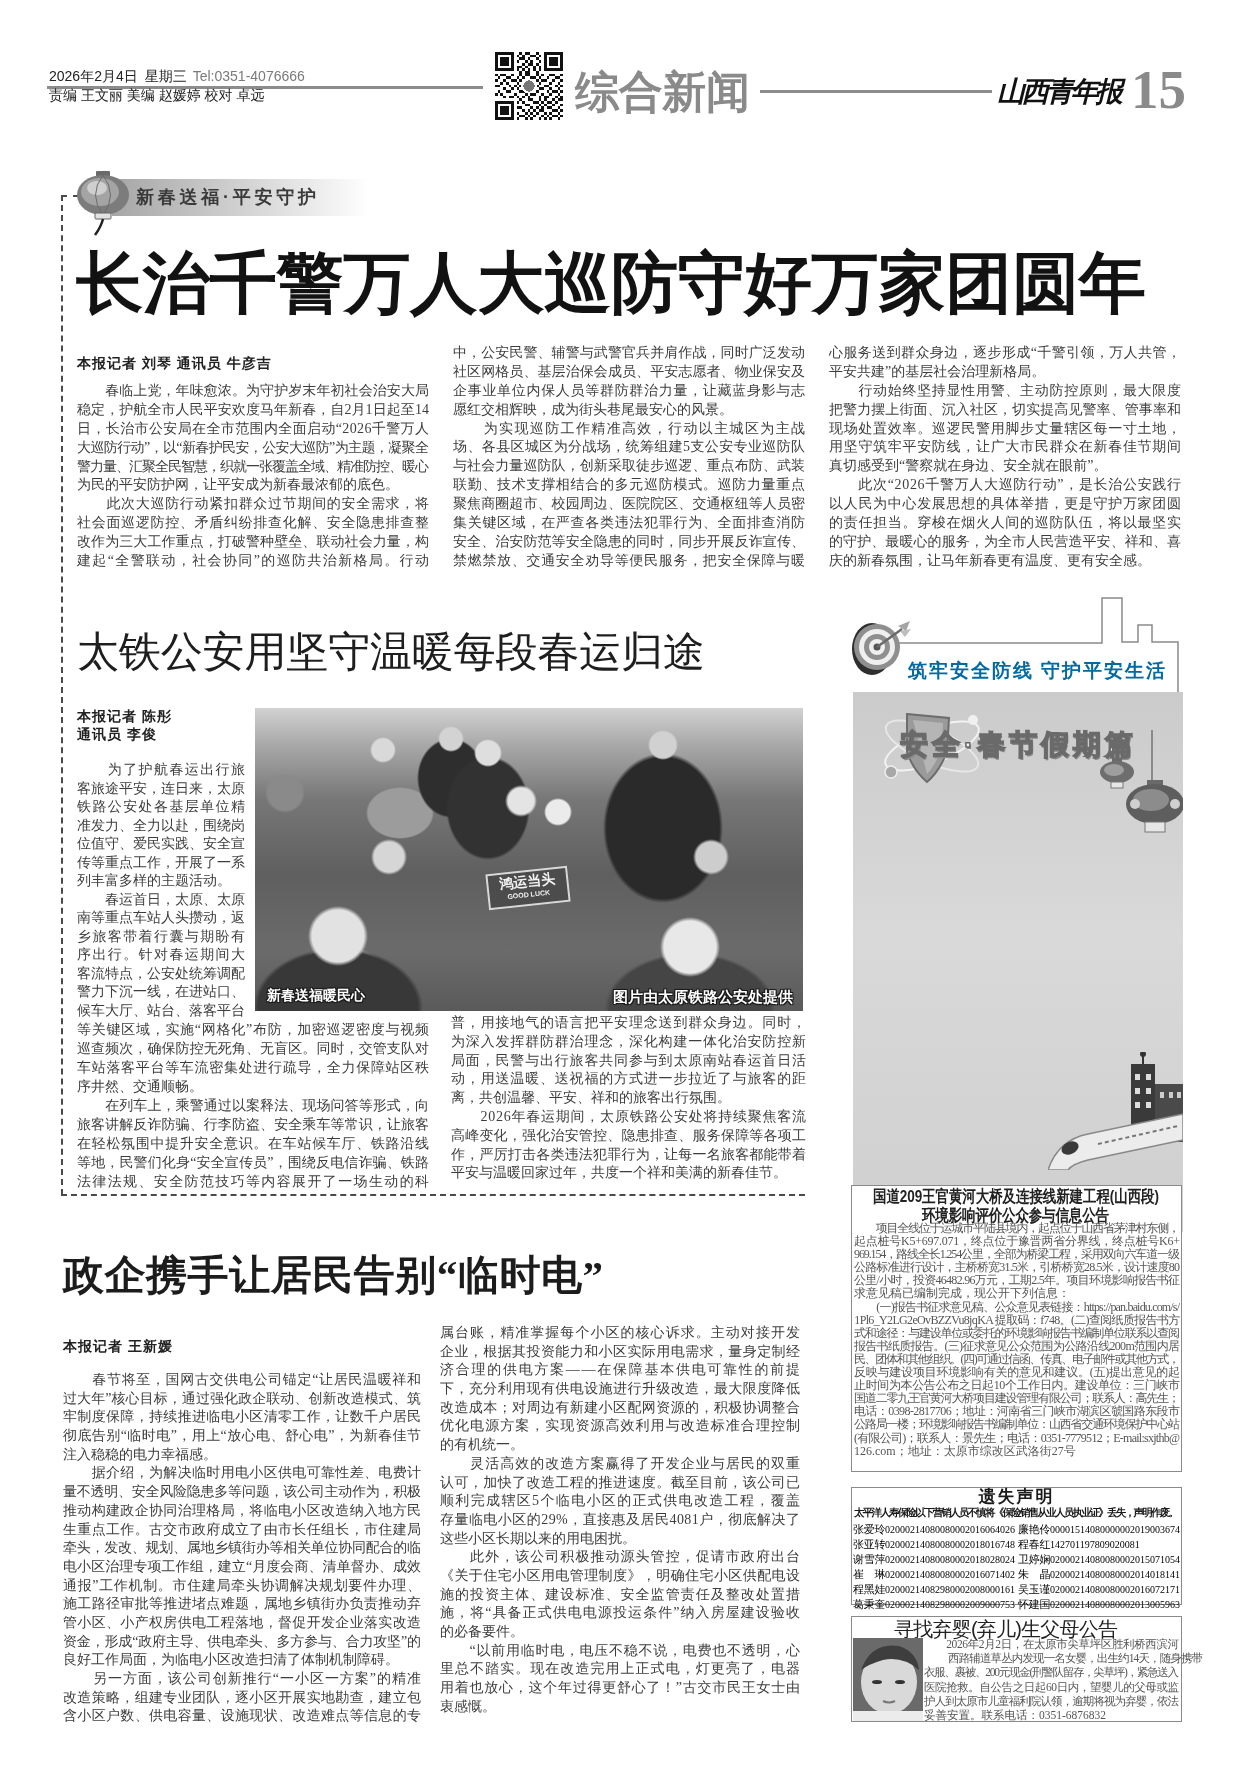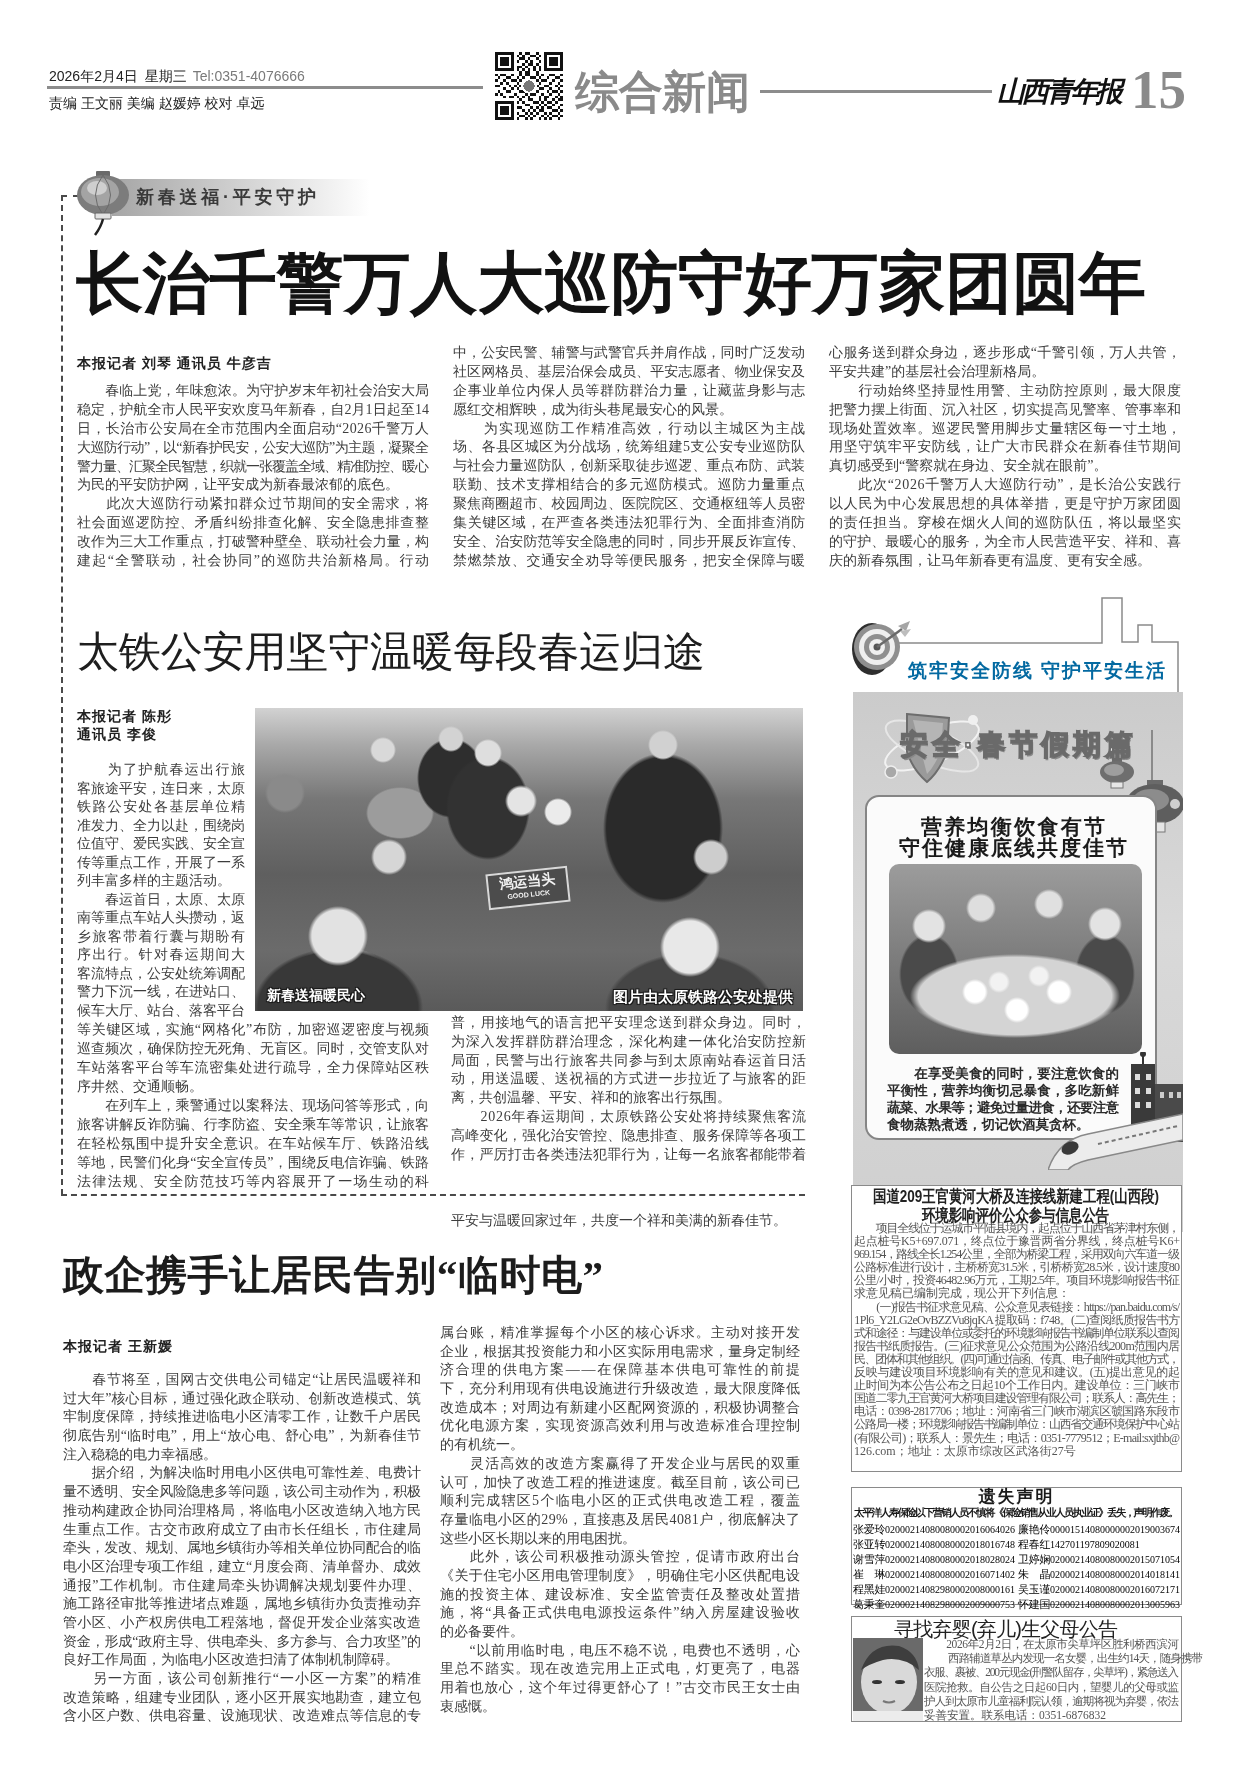--- a/index.html
+++ b/index.html
@@ -9,21 +9,21 @@
 .sans{font-family:"Liberation Sans","DejaVu Sans",sans-serif}
 .serif{font-family:"Liberation Serif","DejaVu Serif",serif}
 .fit{display:block;white-space:nowrap;overflow:visible}
 .ln{display:block;white-space:nowrap;overflow:visible}
 
 
 .date-line{left:49px;top:67px;font-size:14px;line-height:18px;color:#222;white-space:nowrap}
 .date-line .wd{margin-left:7px}
 .date-line .tel{color:#7a7a7a;margin-left:6px}
 .rule-l{left:47px;top:86px;width:436px;height:3px;background:#8c8c8c}
-.staff{left:49px;top:94px;font-size:14px;line-height:18px;color:#222;white-space:nowrap}
+.staff{left:49px;top:86px;font-size:14px;line-height:18px;color:#222;white-space:nowrap}
 .qr{left:495px;top:52px;width:68px;height:68px}
 .section{left:575px;top:68px;width:175px;font-size:44px;line-height:50px;font-weight:bold;color:#8a8a8a}
 .rule-r{left:760px;top:90px;width:232px;height:3px;background:#8c8c8c}
 .logo{left:997px;top:72px;width:126px;font-size:28px;line-height:40px;font-style:italic;font-weight:bold;color:#111}
 .pnum{left:1131px;top:60px;font-size:55px;line-height:60px;font-weight:bold;color:#8a8a8a;white-space:nowrap}
 
 
 .dash-v{left:61px;top:195px;height:1000px;width:0;border-left:2px dashed #4a4a4a}
 .dash-t{left:61px;top:195px;width:18px;height:0;border-top:2px dashed #4a4a4a}
 .dash-b{left:61px;top:1194px;width:744px;height:0;border-top:2px dashed #4a4a4a}
@@ -271,21 +271,21 @@
     </div>
   <div class="col cB" style="left:451px;top:1014px;width:355px">
       <div class="ln" style="letter-spacing: 0.826087px;">普，用接地气的语言把平安理念送到群众身边。同时，</div>
       <div class="ln" style="letter-spacing: 0.826087px;">为深入发挥群防群治理念，深化构建一体化治安防控新</div>
       <div class="ln" style="letter-spacing: 0.826087px;">局面，民警与出行旅客共同参与到太原南站春运首日活</div>
       <div class="ln" style="letter-spacing: 0.826087px;">动，用送温暖、送祝福的方式进一步拉近了与旅客的距</div>
       <div class="ln" style="letter-spacing: 0px;">离，共创温馨、平安、祥和的旅客出行氛围。</div>
       <div class="ln" style="letter-spacing: 0.76px;">　　2026年春运期间，太原铁路公安处将持续聚焦客流</div>
       <div class="ln" style="letter-spacing: 0.208333px;">高峰变化，强化治安管控、隐患排查、服务保障等各项工</div>
       <div class="ln" style="letter-spacing: 0.208333px;">作，严厉打击各类违法犯罪行为，让每一名旅客都能带着</div>
-      <div class="ln" style="letter-spacing: 0px; margin-top: 48px;">平安与温暖回家过年，共度一个祥和美满的新春佳节。</div>
+      <div class="ln" style="letter-spacing: 0px;">平安与温暖回家过年，共度一个祥和美满的新春佳节。</div>
     </div>
 </section>
 
 <section class="a3">
   <h2 class="a h3 serif fit" style="letter-spacing: 0.538462px;">政企携手让居民告别“临时电”</h2>
   <div class="col" style="left:63px;top:1324px;width:358px">
     <div class="byline by3">本报记者 王新媛</div>
     <div>
         <div class="ln" style="letter-spacing: 0.657552px;">　　春节将至，国网古交供电公司锚定“让居民温暖祥和</div>
         <div class="ln" style="letter-spacing: 0.07125px;">过大年”核心目标，通过强化政企联动、创新改造模式、筑</div>
@@ -368,31 +368,20 @@
       <rect x="12" y="24" width="12" height="6" fill="#e6e6e6" stroke="#777"></rect>
     </svg>
     <svg class="a p-lan-b" width="60" height="54" viewBox="0 0 60 54">
       <rect x="22" y="0" width="16" height="5" fill="#6a6a6a"></rect>
       <ellipse cx="30" cy="24" rx="29" ry="20" fill="#5e5e5e"></ellipse>
       <ellipse cx="26" cy="20" rx="18" ry="11" fill="#8c8c8c"></ellipse>
       <circle cx="10" cy="24" r="5" fill="#cfcfcf"></circle>
         <circle cx="50" cy="24" r="5" fill="#cfcfcf"></circle>
       <rect x="20" y="42" width="20" height="10" fill="#e6e6e6" stroke="#777"></rect>
     </svg>
-    <div class="a card">
-      <div class="a c-t1 serif fit" style="letter-spacing: 2.28571px;">营养均衡饮食有节</div>
-      <div class="a c-t2 serif fit" style="letter-spacing: 2px;">守住健康底线共度佳节</div>
-      <div class="a food"></div>
-      <div class="a c-text serif">
-          <div class="ln" style="letter-spacing: 0.15625px;">　　在享受美食的同时，要注意饮食的</div>
-          <div class="ln" style="letter-spacing: 0.15625px;">平衡性，营养均衡切忌暴食，多吃新鲜</div>
-          <div class="ln" style="letter-spacing: -0.647059px;">蔬菜、水果等；避免过量进食，还要注意</div>
-          <div class="ln" style="letter-spacing: 0px;">食物蒸熟煮透，切记饮酒莫贪杯。</div>
-        </div>
-    </div>
     <svg class="a p-bld" width="58" height="90" viewBox="0 0 58 90">
       <line x1="18" y1="0" x2="18" y2="12" stroke="#333" stroke-width="2"></line>
         <circle cx="18" cy="2" r="3" fill="#333"></circle>
       <rect x="6" y="12" width="24" height="78" fill="#3a3a3a"></rect>
       <rect x="30" y="32" width="28" height="58" fill="#4a4a4a"></rect>
       <rect x="10" y="22" width="5" height="6" fill="#ddd"></rect>
         <rect x="21" y="22" width="5" height="6" fill="#ddd"></rect>
       <rect x="10" y="36" width="5" height="6" fill="#ddd"></rect>
         <rect x="21" y="36" width="5" height="6" fill="#ddd"></rect>
       <rect x="10" y="50" width="5" height="6" fill="#ddd"></rect>

